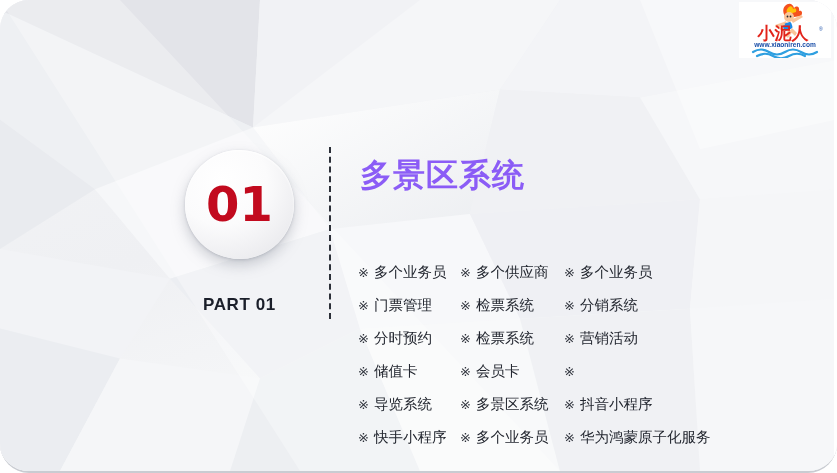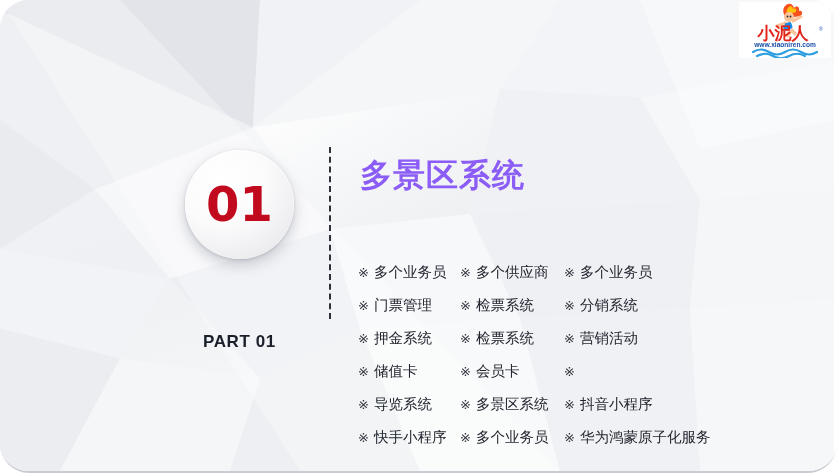--- a/index.html
+++ b/index.html
@@ -66,21 +66,20 @@
     position: absolute;
     left: 185px;
     top: 295px;
     width: 109px;
     text-align: center;
     font-family: "Liberation Sans", sans-serif;
     font-size: 17px;
     font-weight: bold;
     color: #1b1f2a;
     letter-spacing: 0.6px;
-    margin-top: 37px;
   }
 
   
   .divider {
     position: absolute;
     left: 329px;
     top: 147px;
     width: 0;
     height: 172px;
     border-left: 2px dashed #2b2f38;
@@ -290,21 +289,21 @@
       </span>
       <span class="feature-item col-3">
         <span class="mark">※</span>
         <span>分销系统</span>
       </span>
     </div>
 
     <div class="feature-row">
       <span class="feature-item col-1">
         <span class="mark">※</span>
-        <span>押金系统</span>
+        <span>分时预约</span>
       </span>
       <span class="feature-item col-2">
         <span class="mark">※</span>
         <span>检票系统</span>
       </span>
       <span class="feature-item col-3">
         <span class="mark">※</span>
         <span>营销活动</span>
       </span>
     </div>

